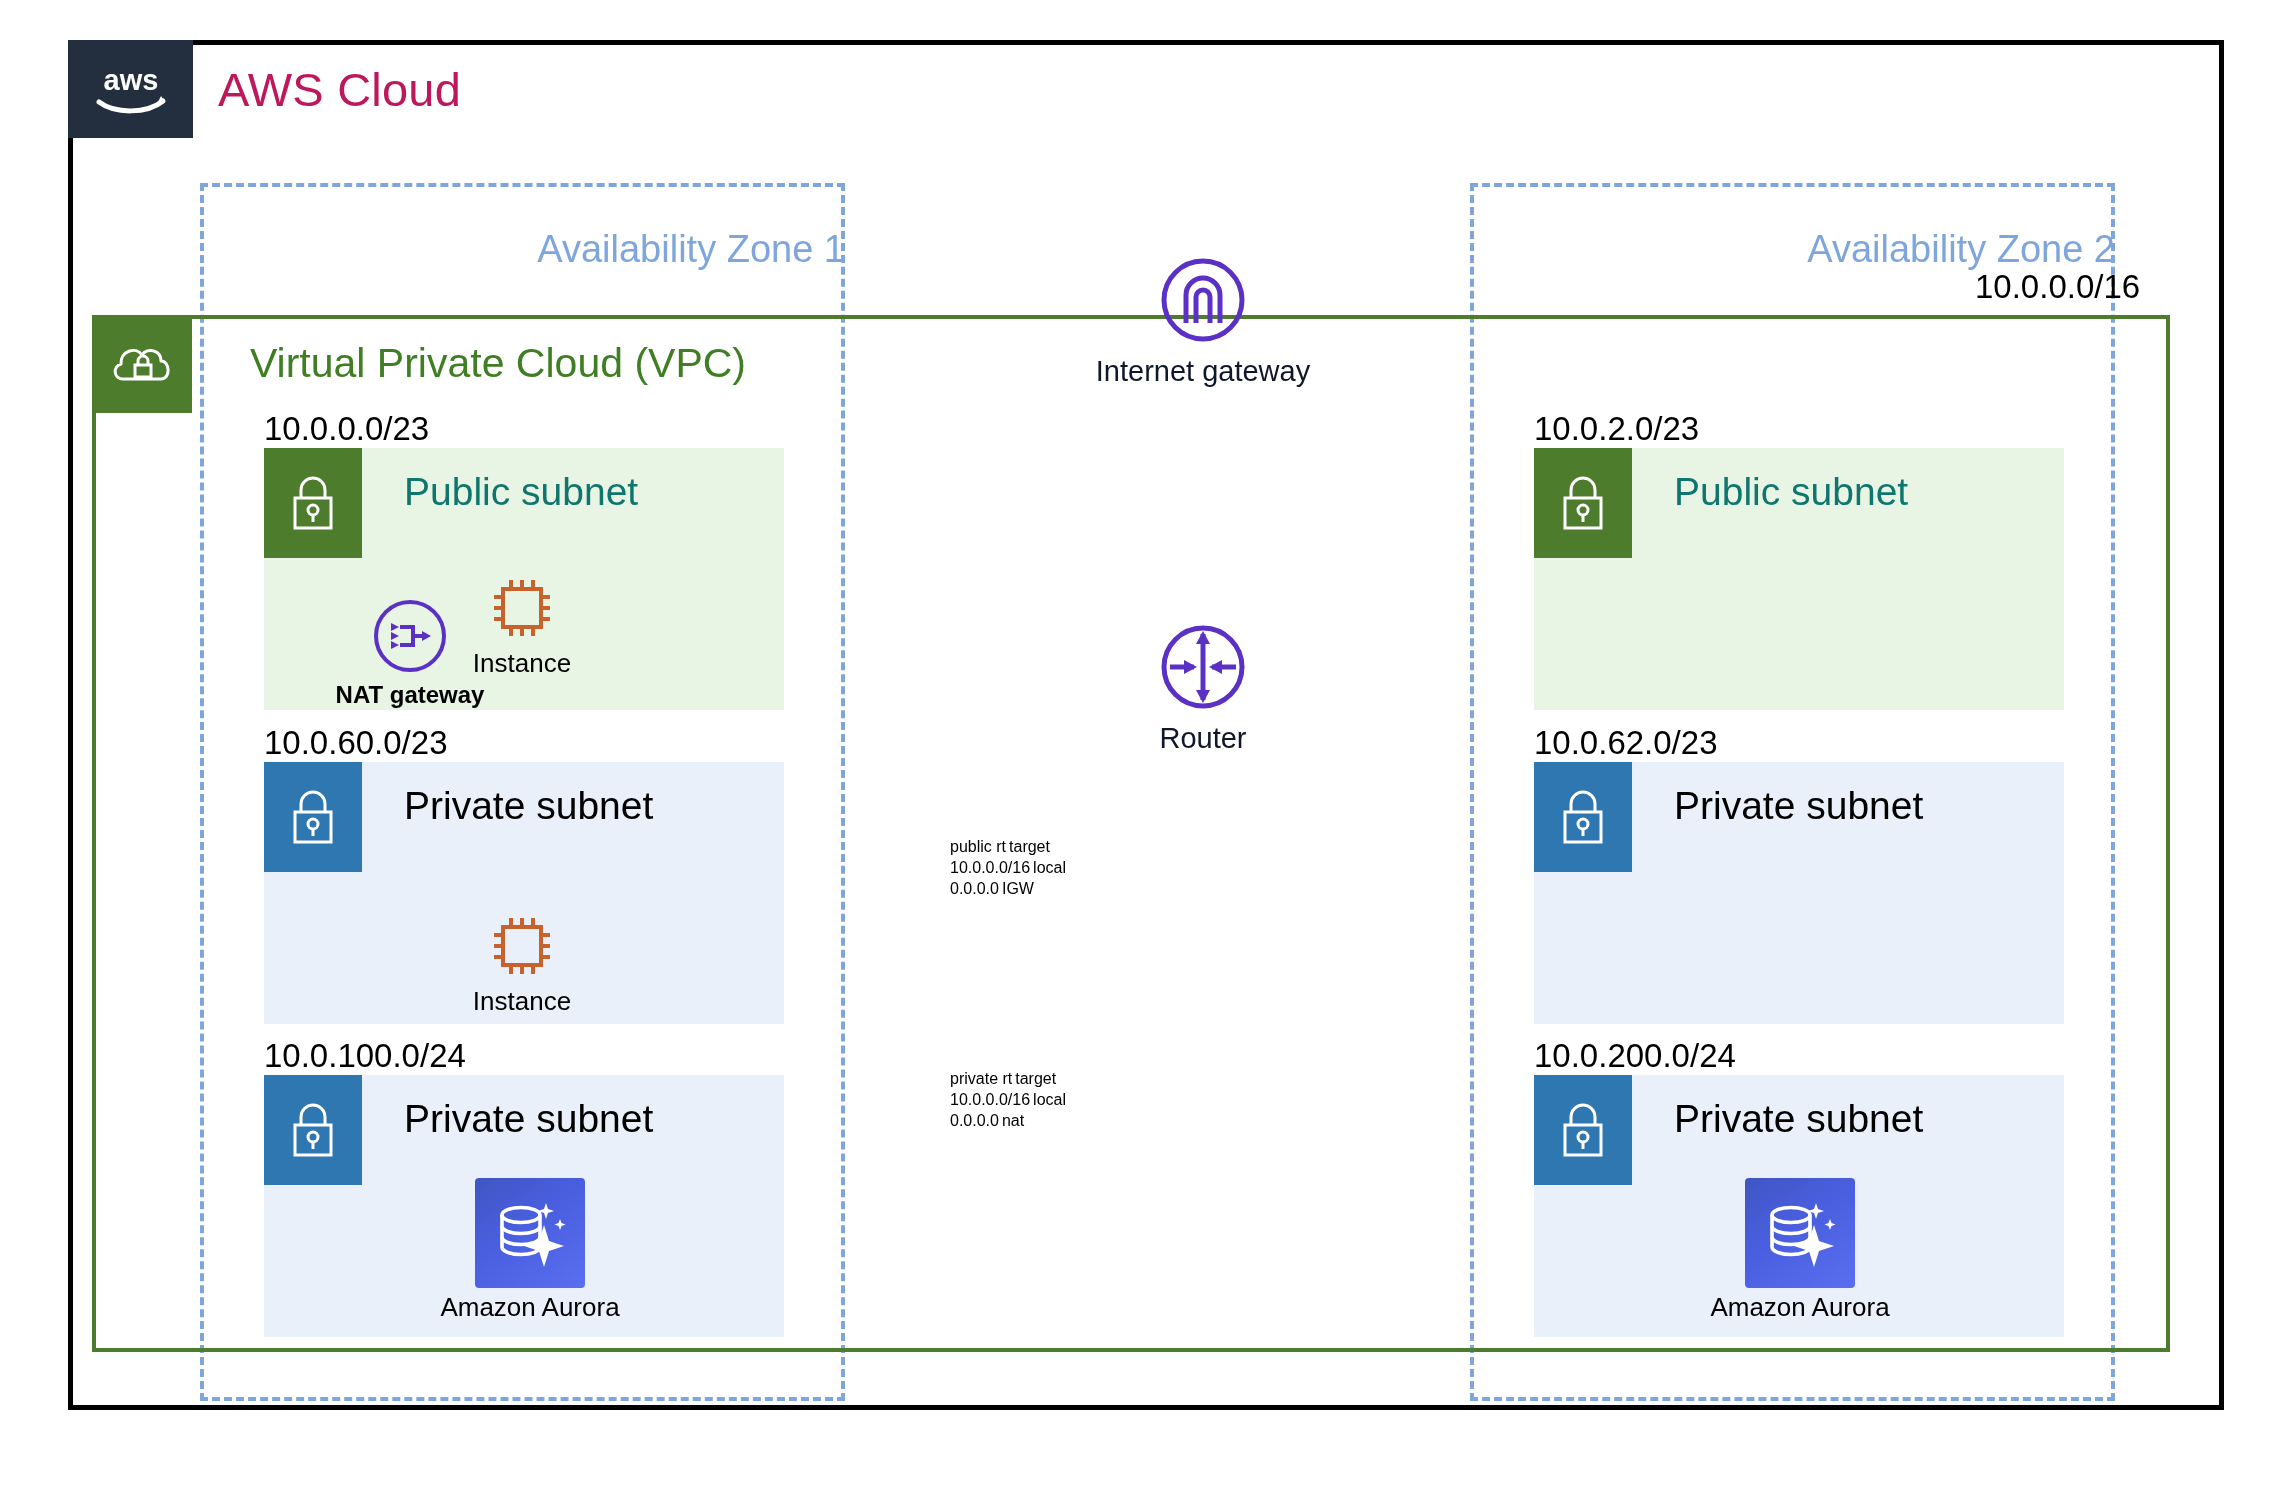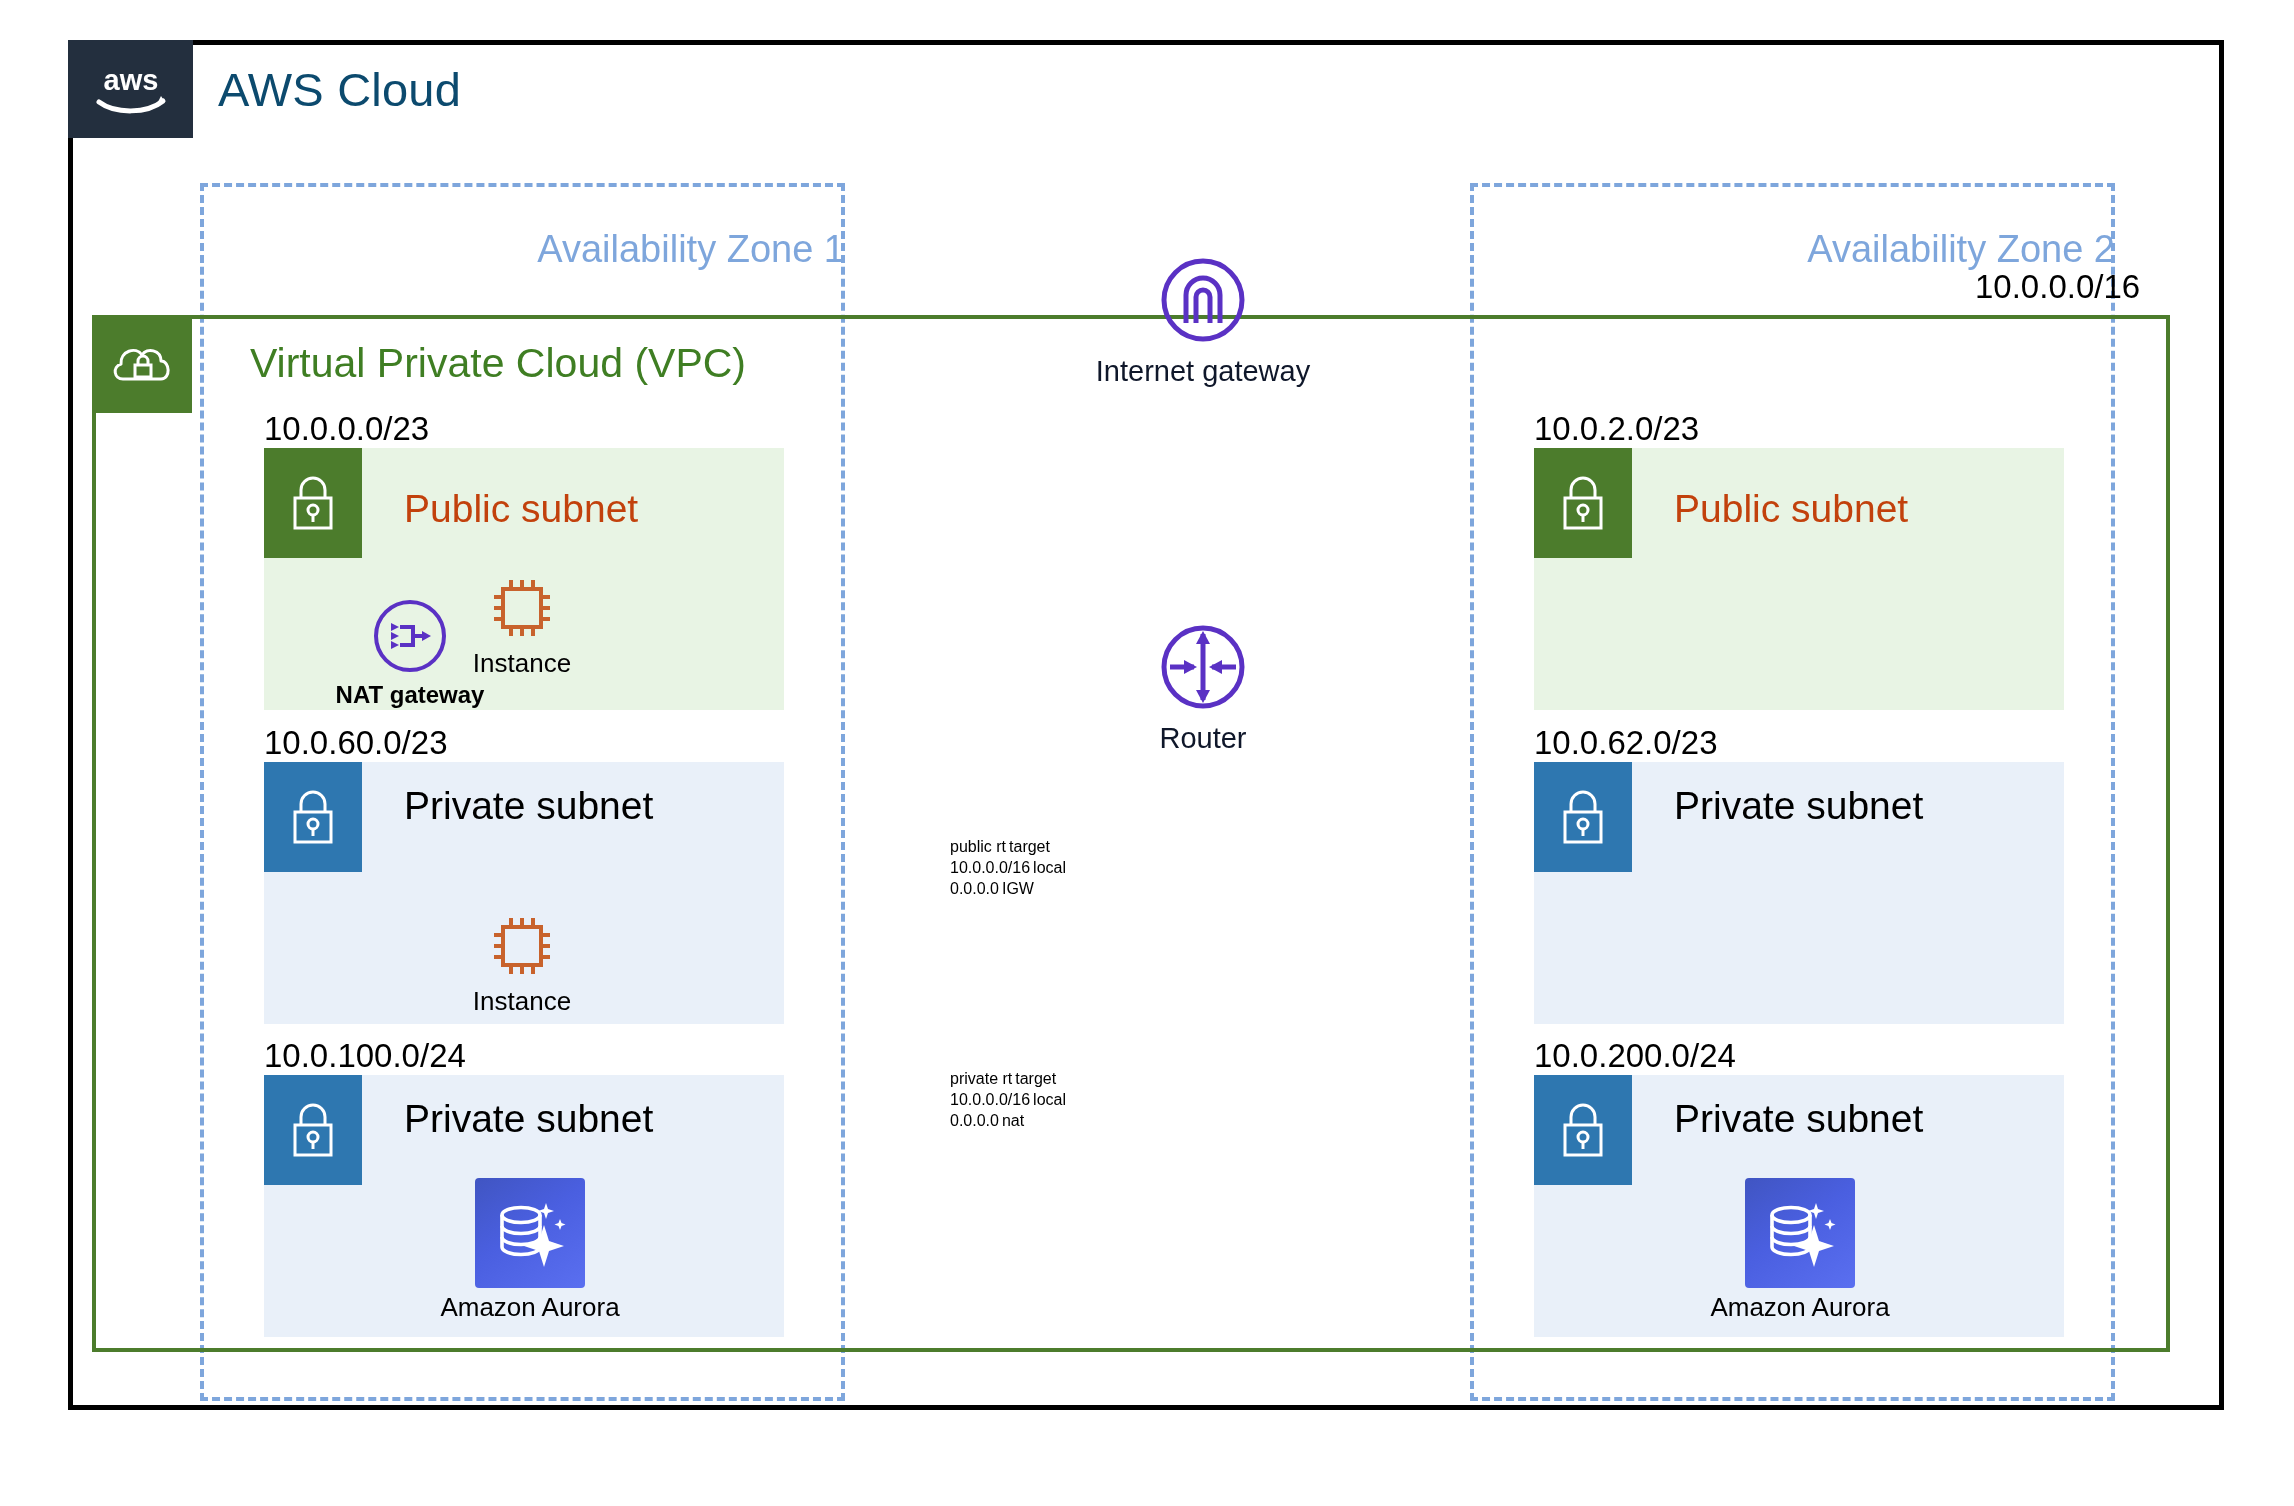--- a/index.html
+++ b/index.html
@@ -12,21 +12,21 @@
   
   #aws-cloud-frame{
     left:68px;top:40px;width:2156px;height:1370px;
     border:5px solid #000000;box-sizing:border-box;background:#fff;
   }
   #aws-logo-tile{
     left:68px;top:40px;width:125px;height:98px;background:#232F3E;
     display:flex;align-items:center;justify-content:center;
   }
   #aws-cloud-title{
-    left:218px;top:62px;font-size:47px;color:#0c4a6e;letter-spacing:.2px;
+    left:218px;top:62px;font-size:47px;color:#be185d;letter-spacing:.2px;
     white-space:nowrap;
   }
 
   
   .az-box{
     border:4px dashed #7EA6DC;box-sizing:border-box;background:transparent;
   }
   #az1-box{left:200px;top:183px;width:645px;height:1218px;}
   #az2-box{left:1470px;top:183px;width:645px;height:1218px;}
   .az-title{
@@ -57,21 +57,21 @@
   .subnet.private{background:#E9F0F9;}
   .subnet-icon{
     position:absolute;left:0;top:0;width:98px;height:110px;
     display:flex;align-items:center;justify-content:center;
   }
   .subnet-icon.public{background:#4C7C2C;}
   .subnet-icon.private{background:#2E77B0;}
   .subnet-label{
     position:absolute;left:140px;top:22px;font-size:39px;white-space:nowrap;
   }
-  .subnet-label.public{color:#c2410c;margin-top:17px;}
+  .subnet-label.public{color:#0f766e;}
   .subnet-label.private{color:#000000;}
   .cidr{
     font-size:33px;color:#000;white-space:nowrap;
   }
 
   
   #sn-az1-public{left:264px;top:448px;width:520px;height:262px;}
   #cidr-az1-public{left:264px;top:410px;}
   #sn-az1-private1{left:264px;top:762px;width:520px;height:262px;}
   #cidr-az1-private1{left:264px;top:724px;}

